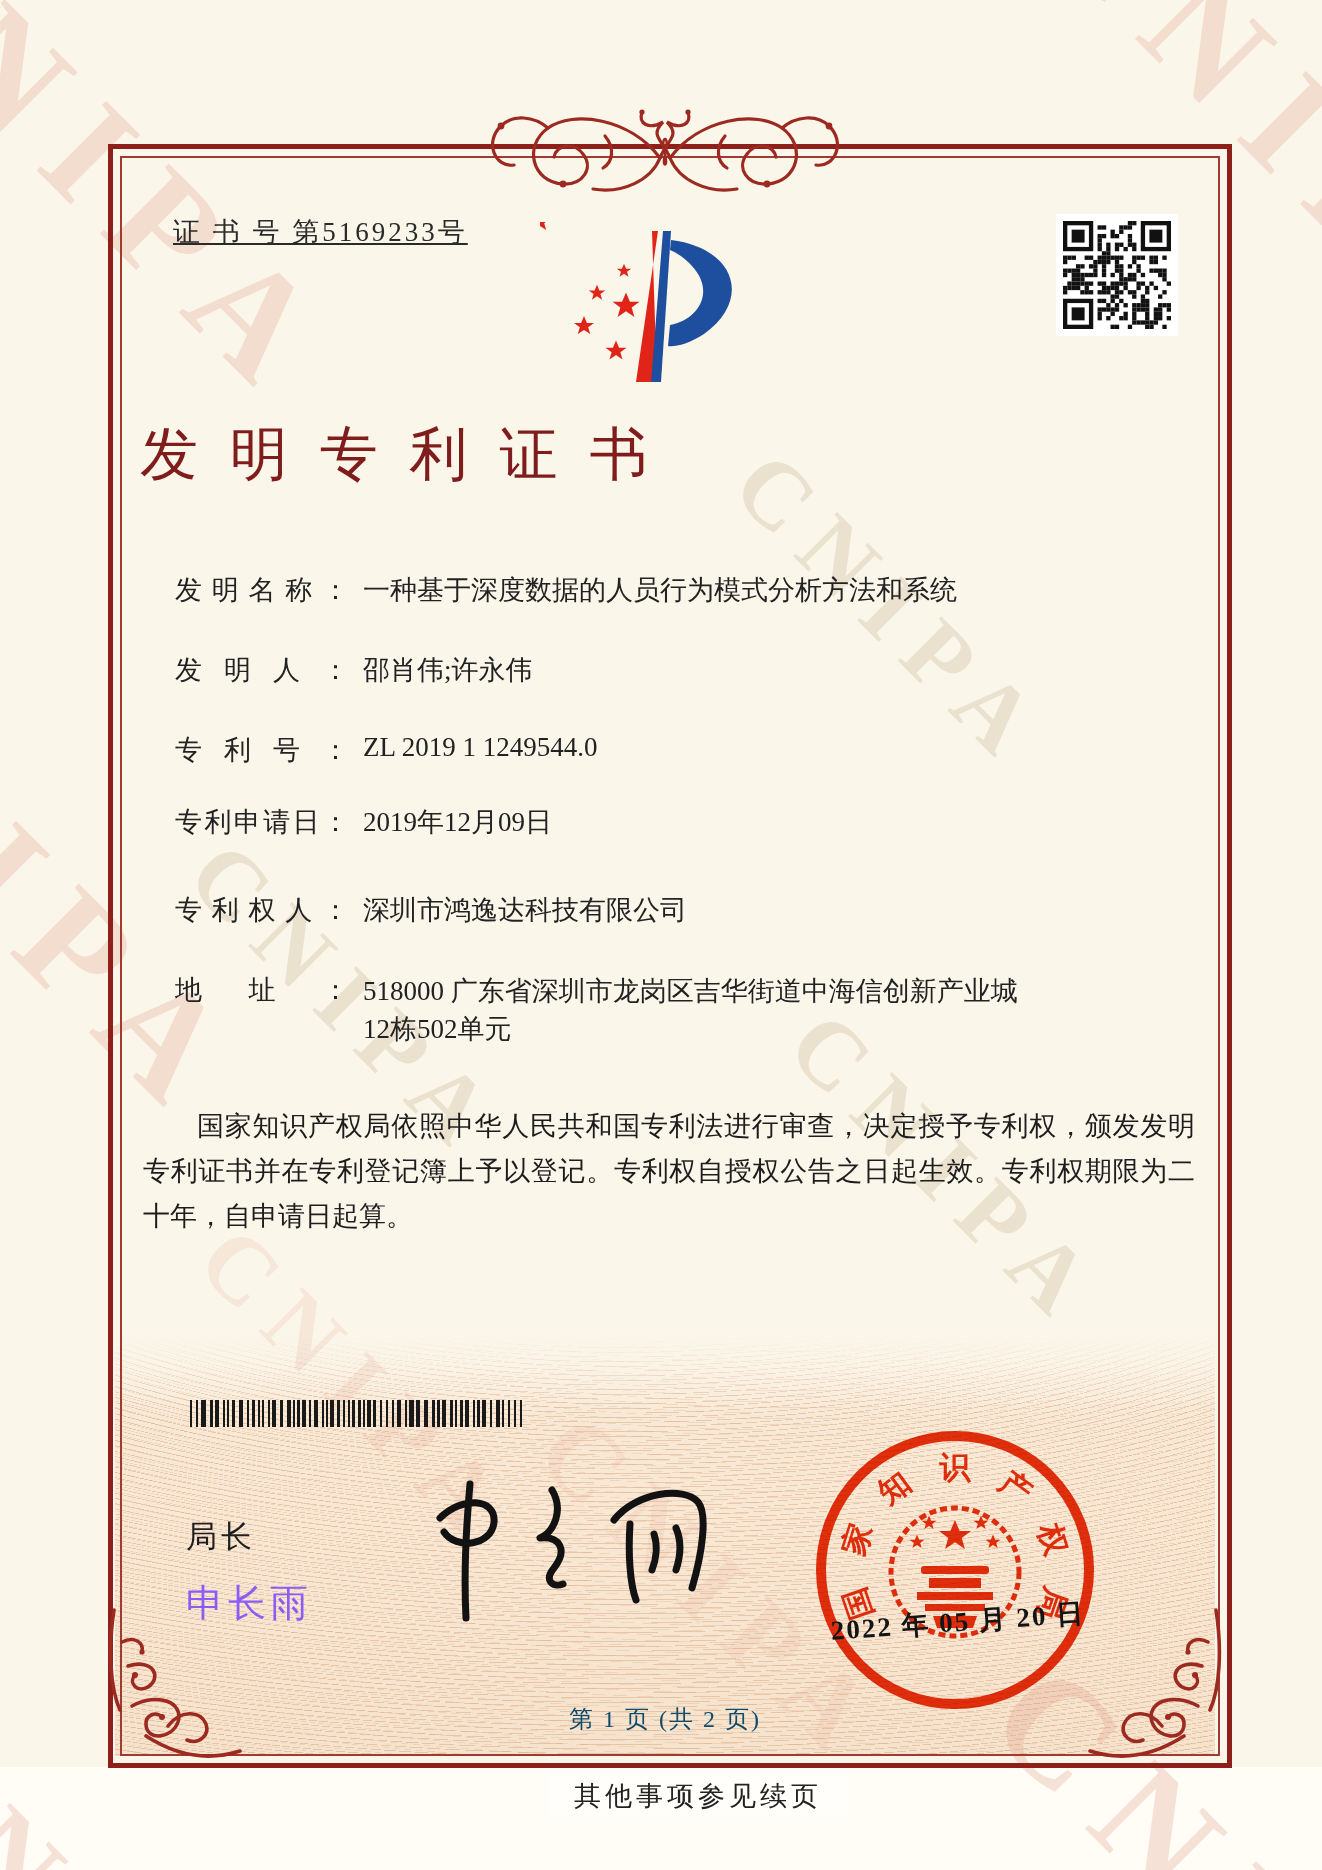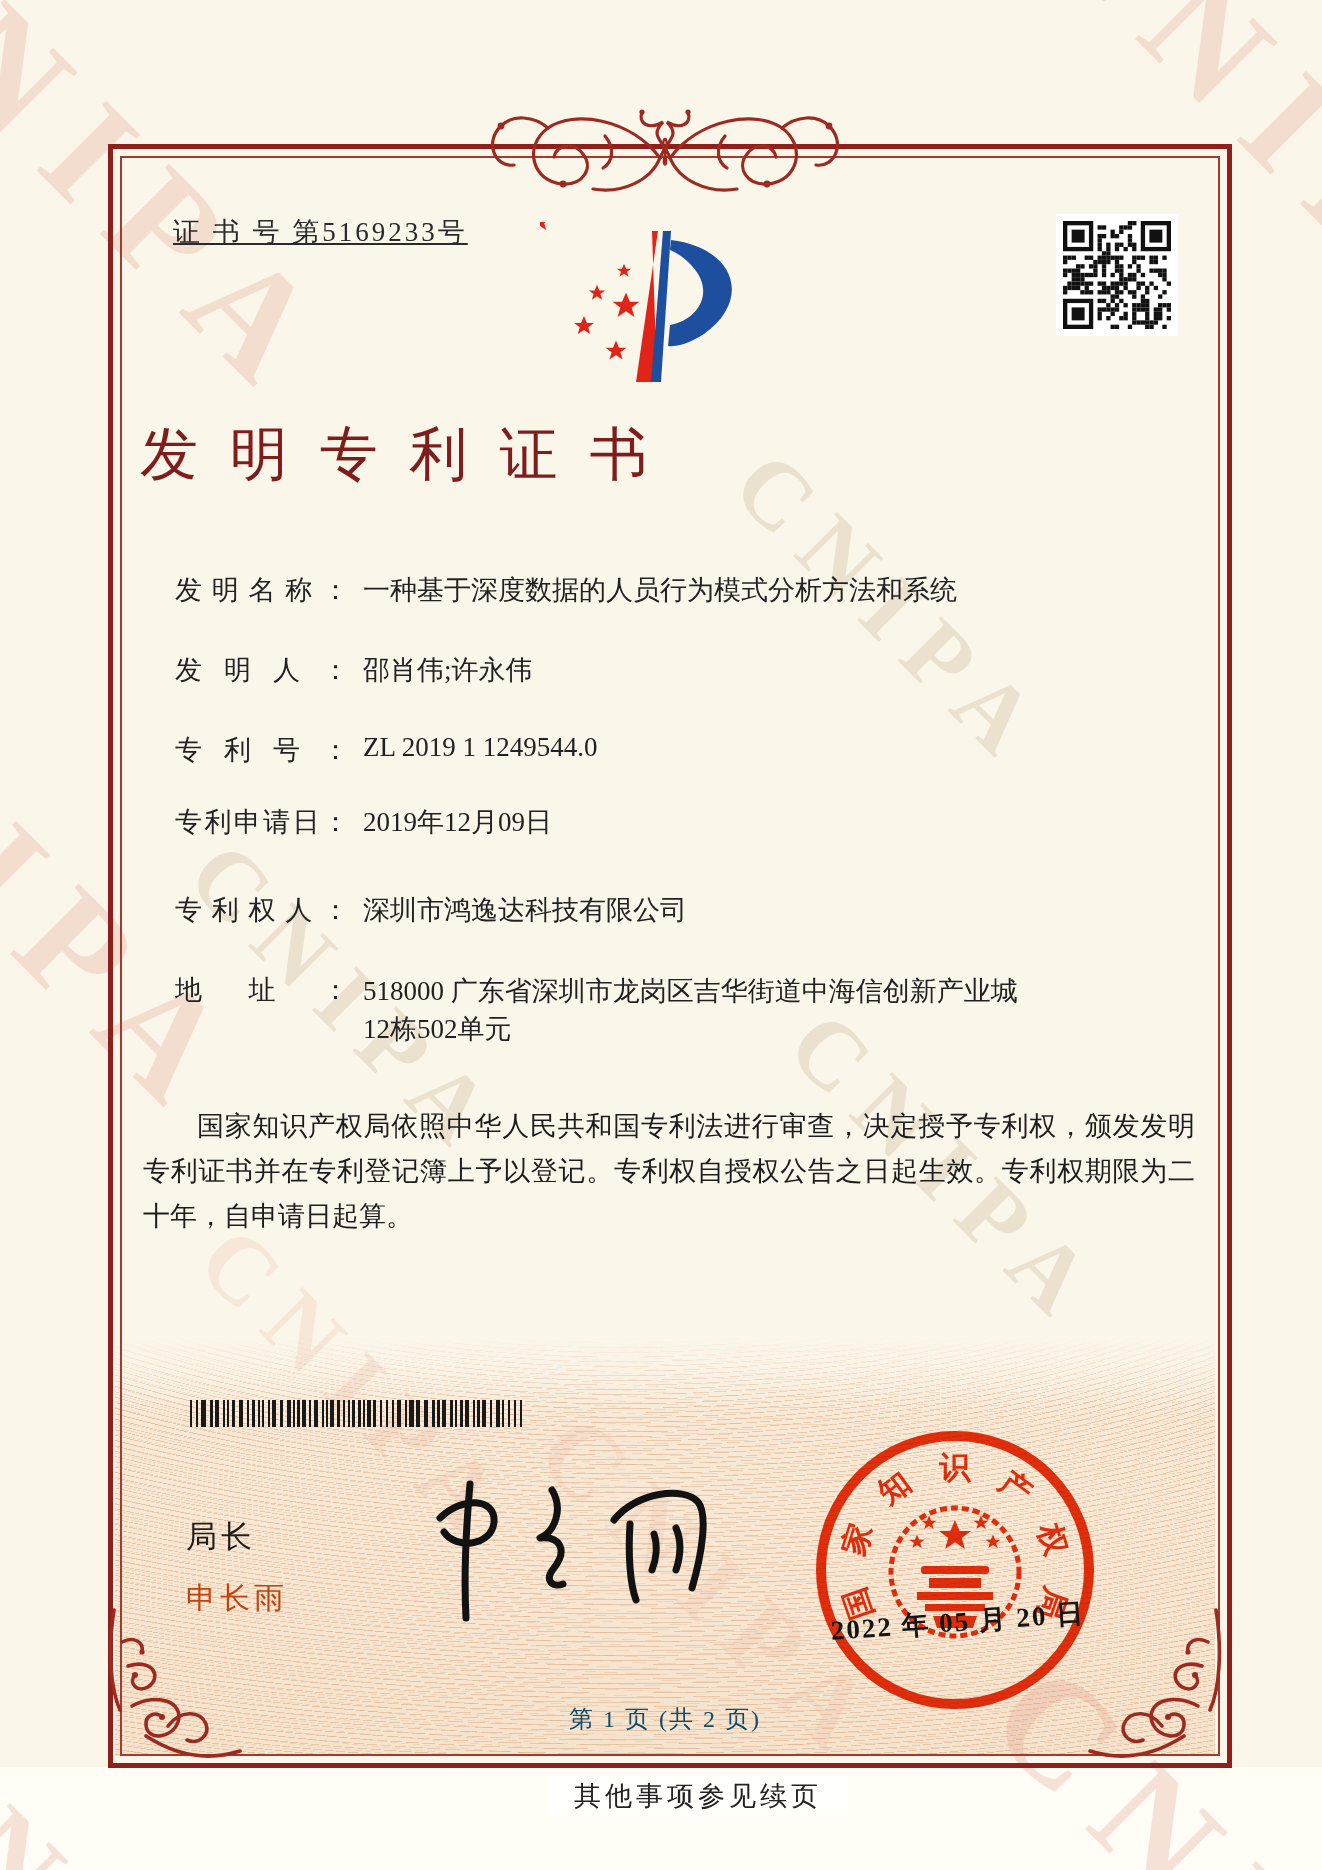--- a/index.html
+++ b/index.html
@@ -45,21 +45,21 @@
   .grant-grp.second{position:absolute;left:513px;top:0;}
 
   
   .paras{position:absolute;left:143px;top:1104px;width:1052px;z-index:3;font-size:27px;color:#1d1d1d;
          line-height:45px;text-align:justify;}
   .paras p{margin:0;text-indent:2em;}
 
   
   .barcode{position:absolute;left:190px;top:1400px;z-index:3;}
   .signer-title{position:absolute;left:186px;top:1516px;z-index:3;font-family:"Liberation Sans","DejaVu Sans",sans-serif;font-size:31px;color:#1e1e1e;letter-spacing:4px;}
-  .signer-name{position:absolute;left:186px;top:1578px;z-index:3;font-family:"Liberation Sans","DejaVu Sans",sans-serif;font-size:30px;color:#c2410c;letter-spacing:4px;}
+  .signer-name{position:absolute;left:186px;top:1578px;z-index:3;font-family:"Liberation Sans","DejaVu Sans",sans-serif;font-size:38px;color:#8b5cf6;letter-spacing:4px;}
   .signature{position:absolute;left:392px;top:1458px;z-index:3;}
   .seal{position:absolute;left:805px;top:1420px;width:300px;height:300px;z-index:4;mix-blend-mode:multiply;}
   .seal-date{position:absolute;left:790px;top:1604px;width:336px;z-index:5;text-align:center;
              font-size:27px;font-weight:bold;color:#141414;letter-spacing:2px;transform:rotate(-4deg);}
   .page-note{position:absolute;left:108px;top:1703px;width:1114px;z-index:3;text-align:center;font-size:24px;color:#0c4a6e;letter-spacing:2px;}
   .footer-note{position:absolute;left:0;top:1778px;width:1322px;z-index:3;text-align:center;font-size:27px;color:#222;padding-left:37px;}
   .footer-note span{background:#fffefb;padding:6px 26px;letter-spacing:4px;}
 
   .ornament{position:absolute;z-index:3;pointer-events:none;}
 </style>

